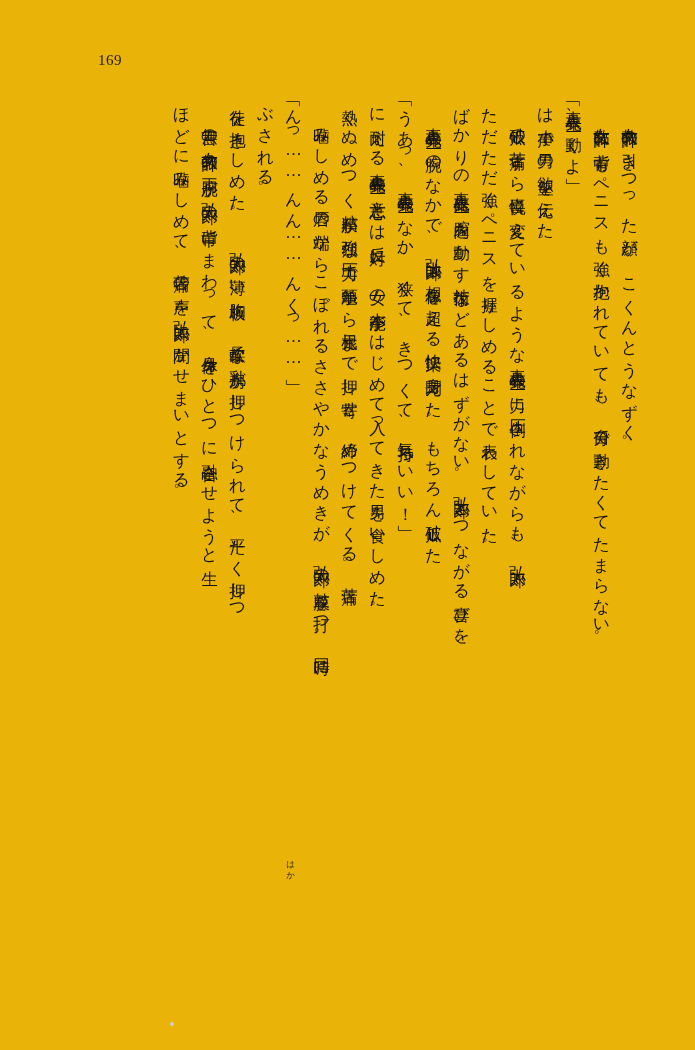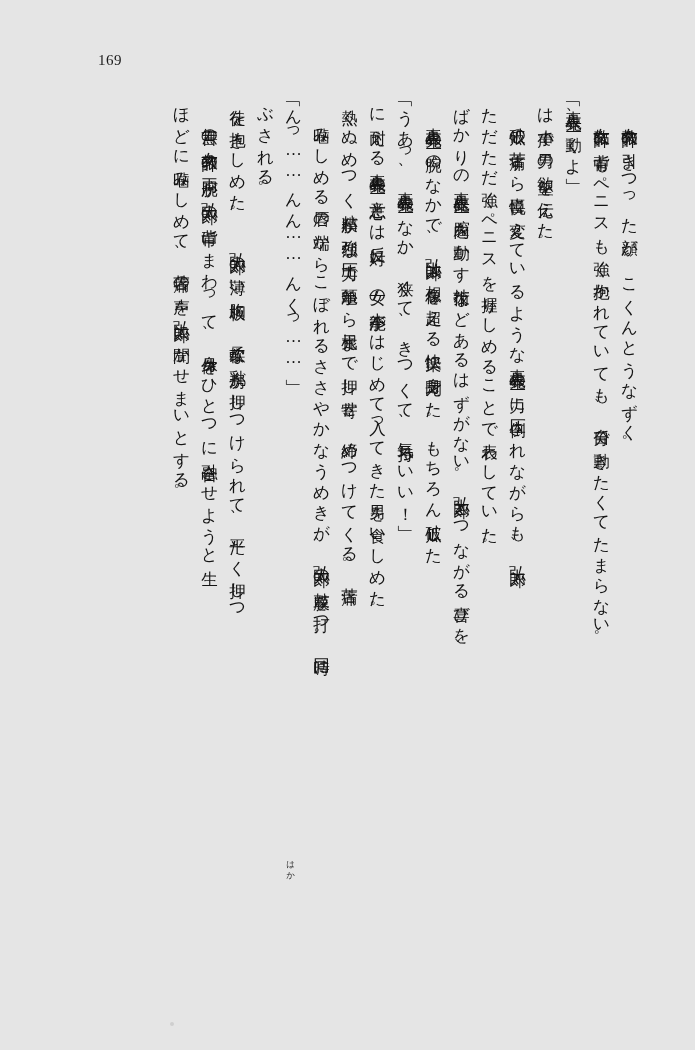--- a/index.html
+++ b/index.html
@@ -15,21 +15,21 @@
     color: #111111;
     overflow: hidden;
   }
 
   .page {
     position: absolute;
     left: 0;
     top: 0;
     width: 695px;
     height: 1050px;
-    background: #e5e5e5;
+    background: #eab308;
   }
 
   .page-number {
     position: absolute;
     left: 98px;
     top: 52px;
     font-size: 15px;
     letter-spacing: 0.5px;
     color: #1a1a1a;
     font-family: "Liberation Serif", "DejaVu Serif", serif;

